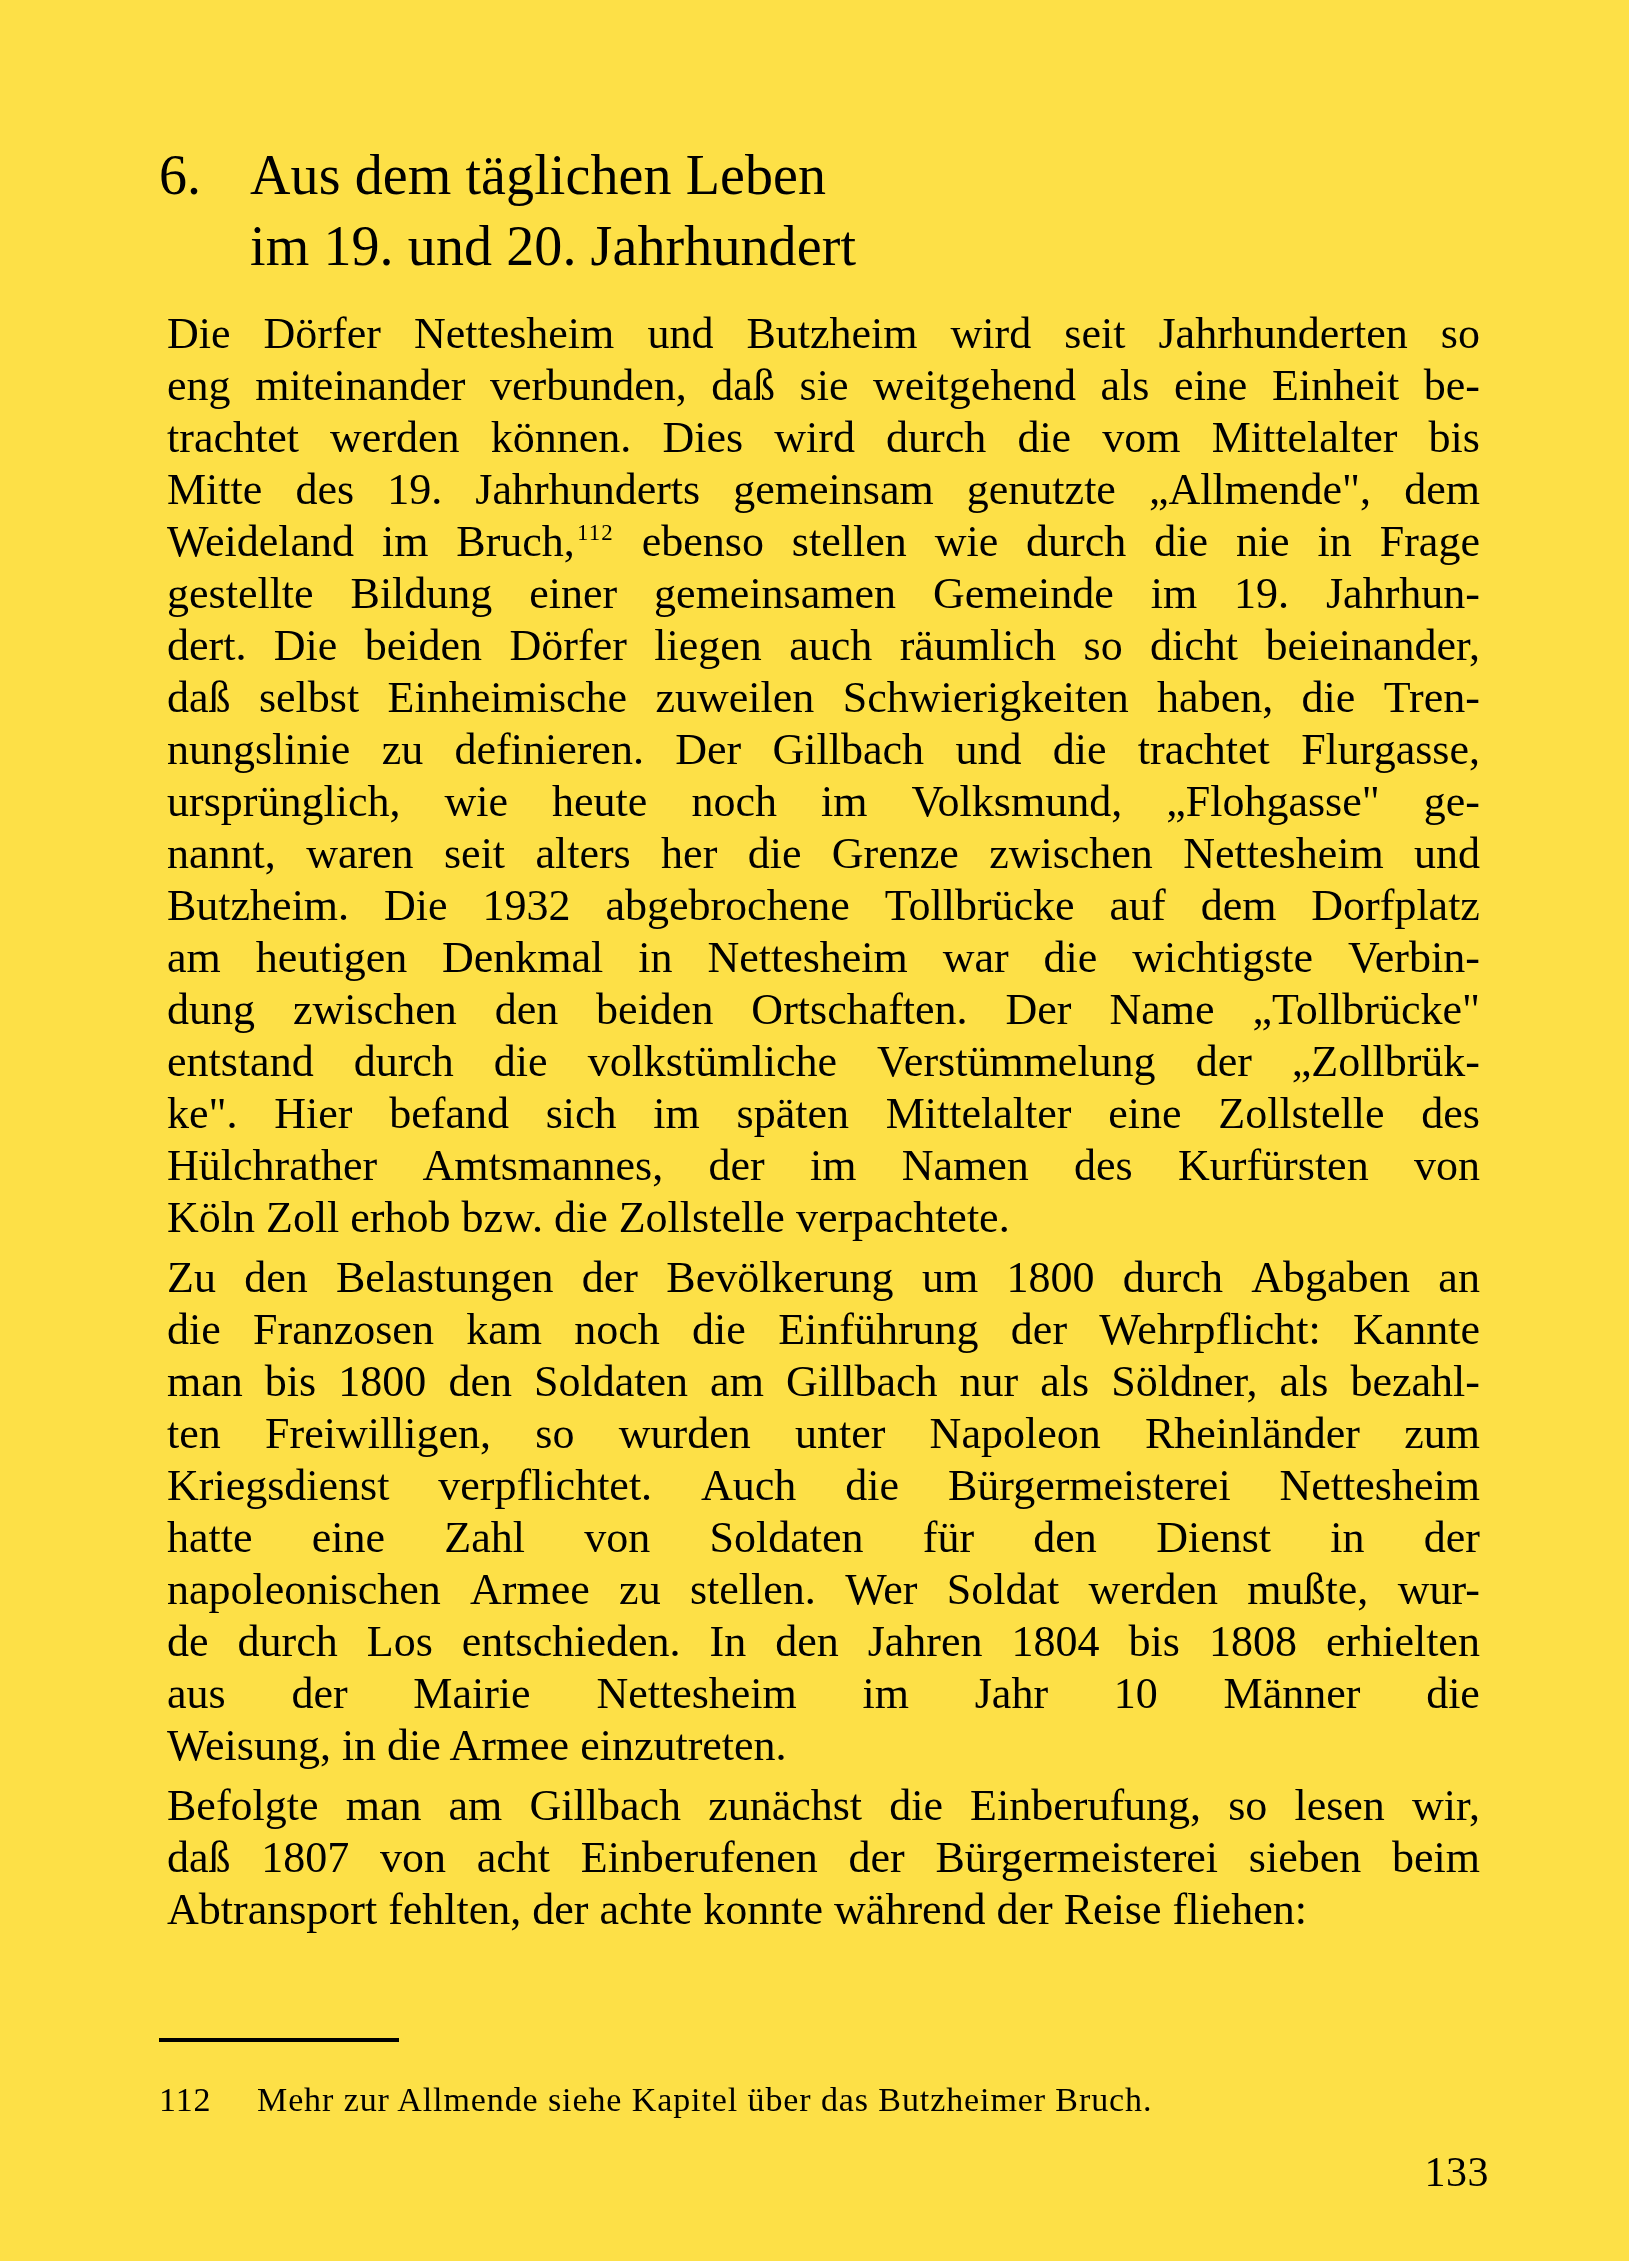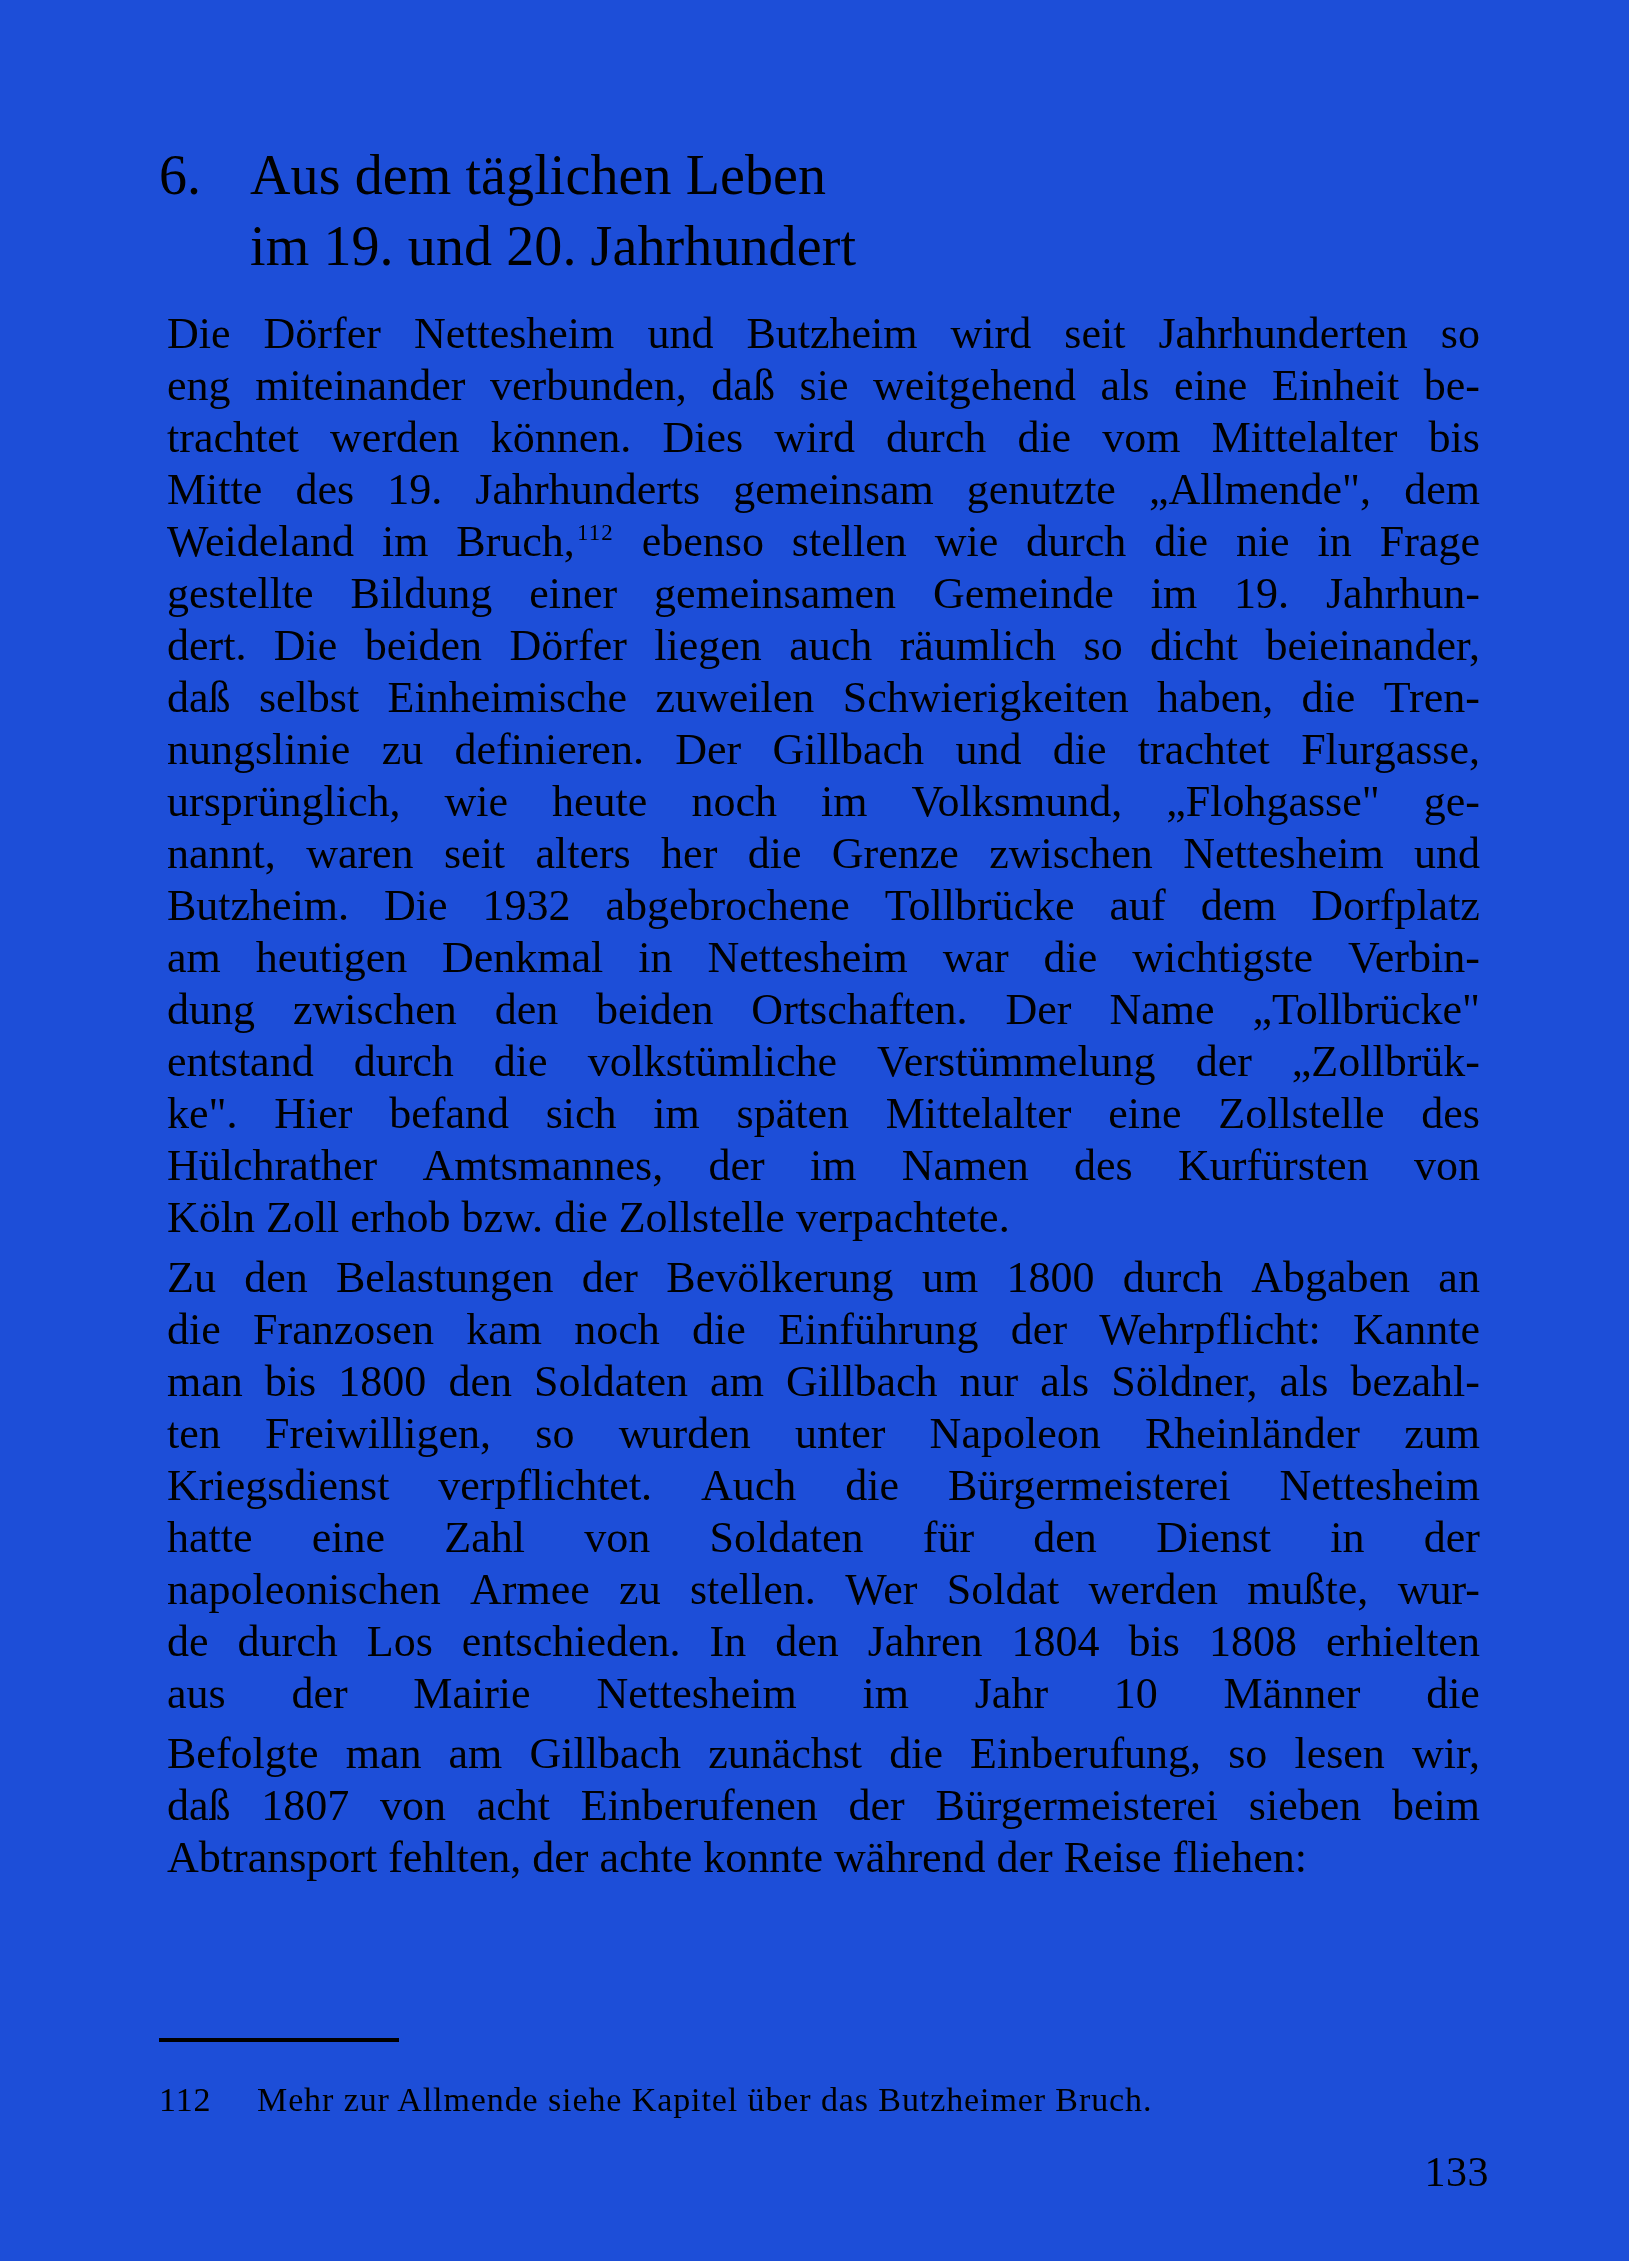--- a/index.html
+++ b/index.html
@@ -8,21 +8,21 @@
     background: #ffffff;
   }
   body {
     font-family: "Liberation Serif", "DejaVu Serif", serif;
     color: #000000;
   }
   .page {
     position: relative;
     width: 1630px;
     height: 2261px;
-    background: #1d4ed8;
+    background: #fde047;
     box-sizing: border-box;
     overflow: hidden;
   }
 
   
   .chapter-heading {
     position: absolute;
     left: 159px;
     top: 102px;
     width: 1331px;
@@ -406,20 +406,21 @@
           <span>aus</span>
           <span>der</span>
           <span>Mairie</span>
           <span>Nettesheim</span>
           <span>im</span>
           <span>Jahr</span>
           <span>10</span>
           <span>Männer</span>
           <span>die</span>
         </span>
+        <span class="ln last">Weisung, in die Armee einzutreten.</span>
       </p>
     <p class="para" id="para-3">
         <span class="ln j">
           <span>Befolgte</span>
           <span>man</span>
           <span>am</span>
           <span>Gillbach</span>
           <span>zunächst</span>
           <span>die</span>
           <span>Einberufung,</span>

